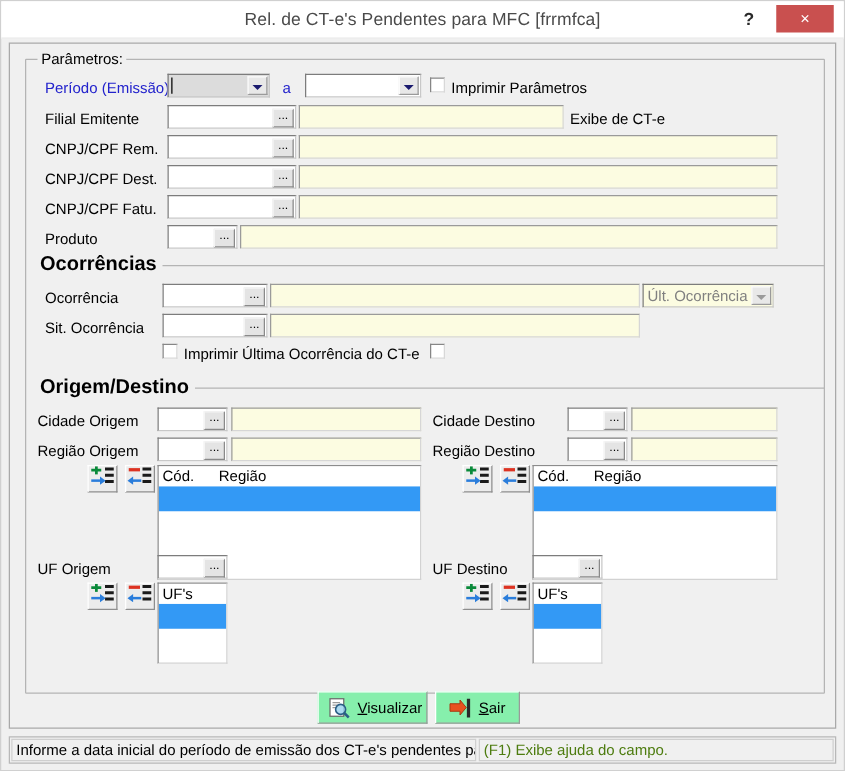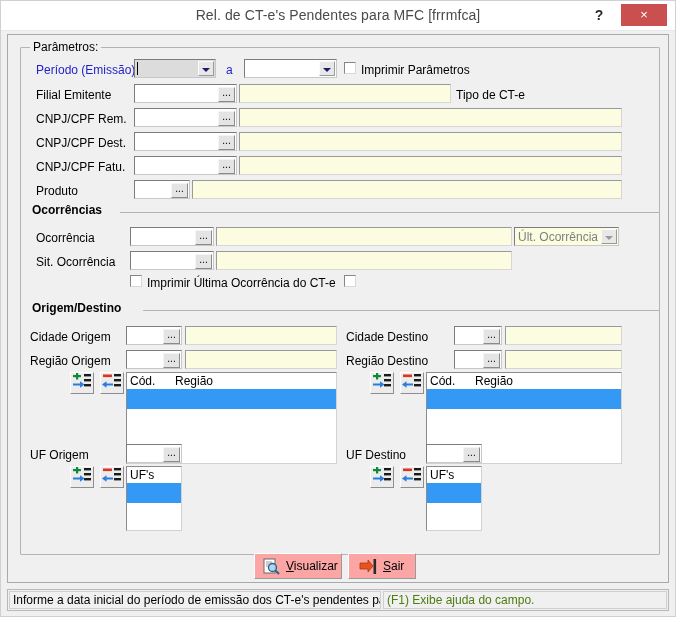--- a/index.html
+++ b/index.html
@@ -87,21 +87,21 @@
     position: absolute;
     left: 10px; top: 0;
     background: #f0f0f0;
     padding: 0 3px;
     font-size: 12px;
     color: #000;
     white-space: nowrap;
   }
   .section-head {
     position: absolute;
-    font-size: 12px;
+    font-size: 16px;
     font-weight: bold;
     color: #000;
     white-space: nowrap;
     background: #f0f0f0;
     padding-right: 5px;
     z-index: 2;
   }
   .section-rule {
     position: absolute;
     height: 1px;
@@ -250,21 +250,21 @@
     border-top-color: #ffffff;
     border-left-color: #ffffff;
     cursor: default;
   }
 
   
   .abtn {
     position: absolute;
     box-sizing: border-box;
     height: 26px;
-    background: #fca5a5;
+    background: #86efac;
     border: 1px solid #9a9a9a;
     border-top-color: #ffffff;
     border-left-color: #ffffff;
     font-size: 12px;
     cursor: default;
   }
   .abtn-label {
     position: absolute;
     top: 5px;
     white-space: nowrap;
@@ -333,21 +333,21 @@
     </div>
 
     <div class="cbox" style="left:336px; top:27px;"></div>
     <div class="lbl" style="left:353px; top:28px;">Imprimir Parâmetros</div>
 
     <div class="lbl" style="left:28px; top:53px;">Filial Emitente</div>
     <div class="tbox" style="left:126px; top:49px; width:103px;">
       <div class="ell" style="right:1px;">...</div>
     </div>
     <div class="rbox" style="left:231px; top:49px; width:212px;"></div>
-    <div class="lbl" style="left:448px; top:53px;">Tipo de CT-e</div>
+    <div class="lbl" style="left:448px; top:53px;">Exibe de CT-e</div>
 
     <div class="lbl" style="left:28px; top:77px;">CNPJ/CPF Rem.</div>
     <div class="tbox" style="left:126px; top:73px; width:103px;">
       <div class="ell" style="right:1px;">...</div>
     </div>
     <div class="rbox" style="left:231px; top:73px; width:383px;"></div>
 
     <div class="lbl" style="left:28px; top:101px;">CNPJ/CPF Dest.</div>
     <div class="tbox" style="left:126px; top:97px; width:103px;">
       <div class="ell" style="right:1px;">...</div>

